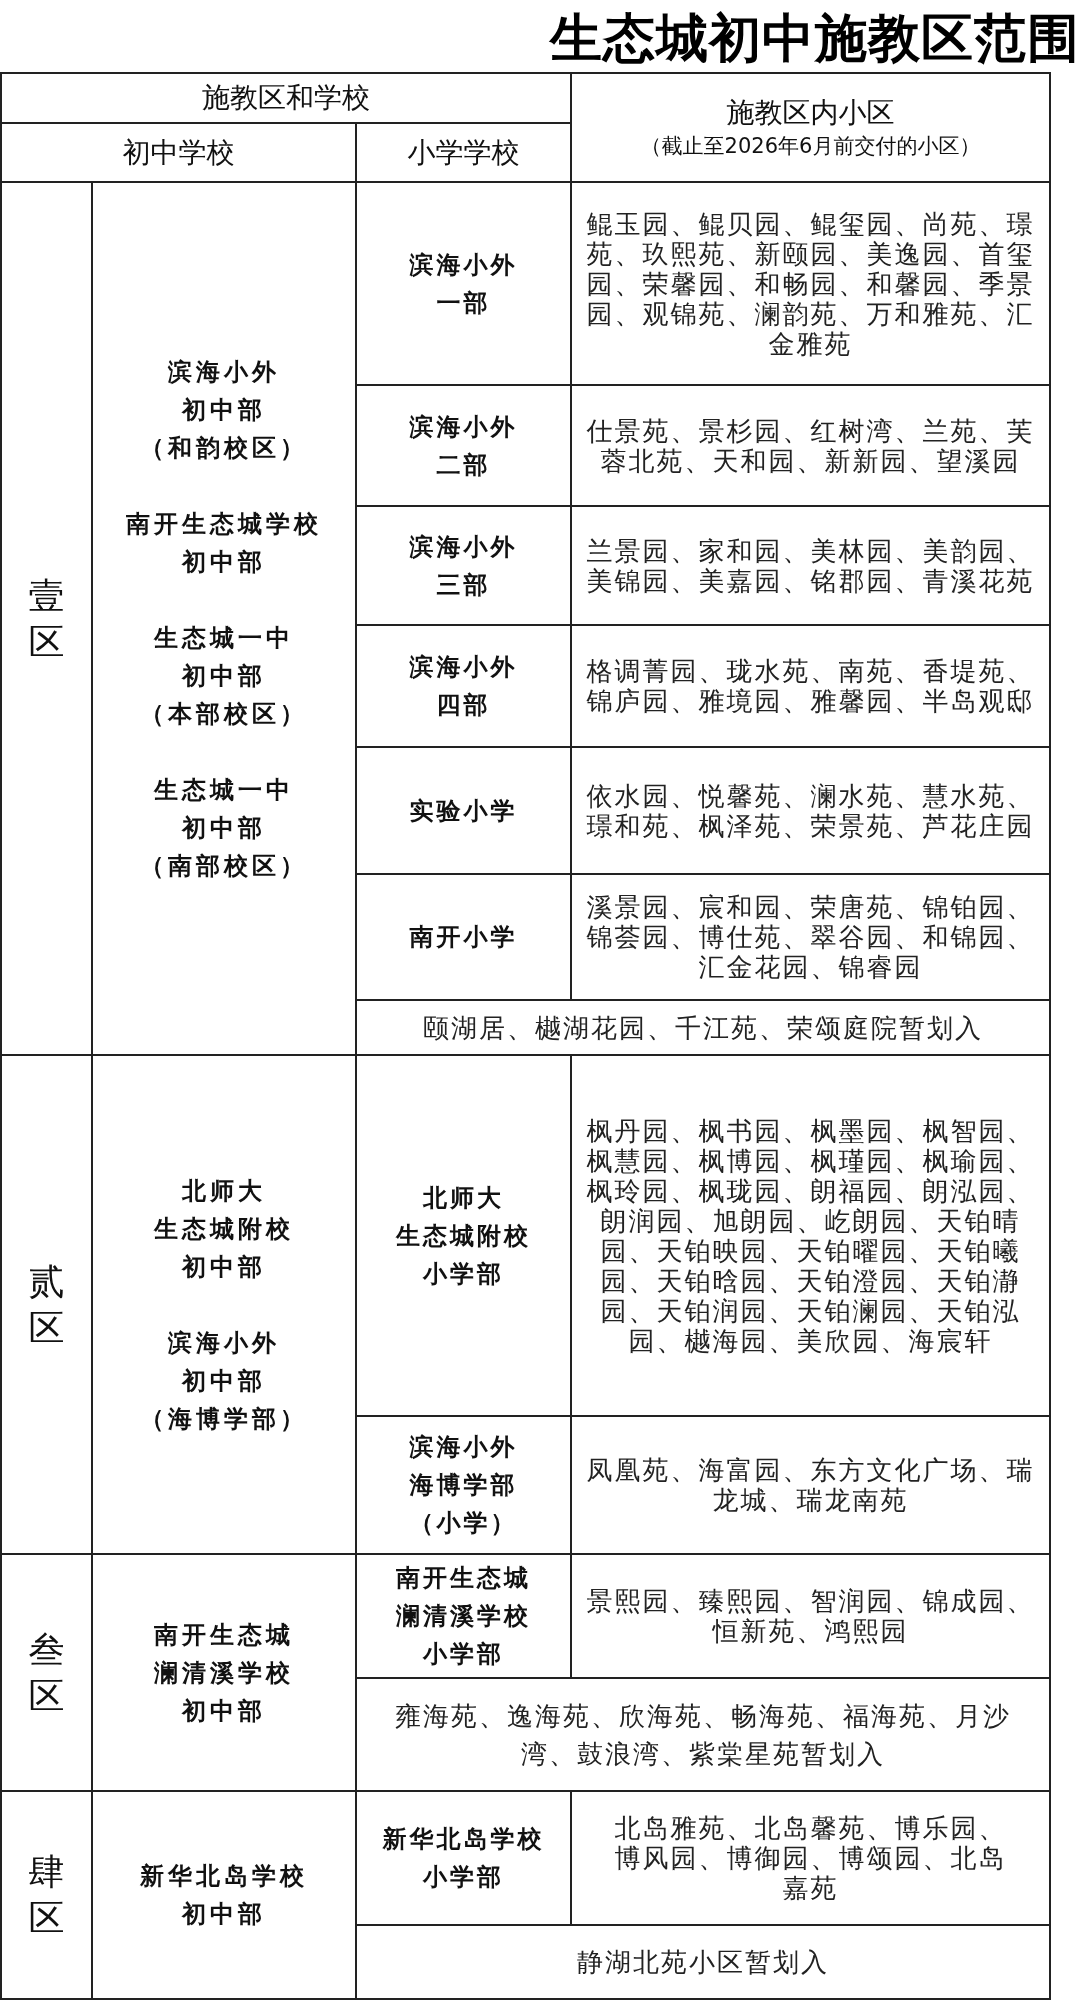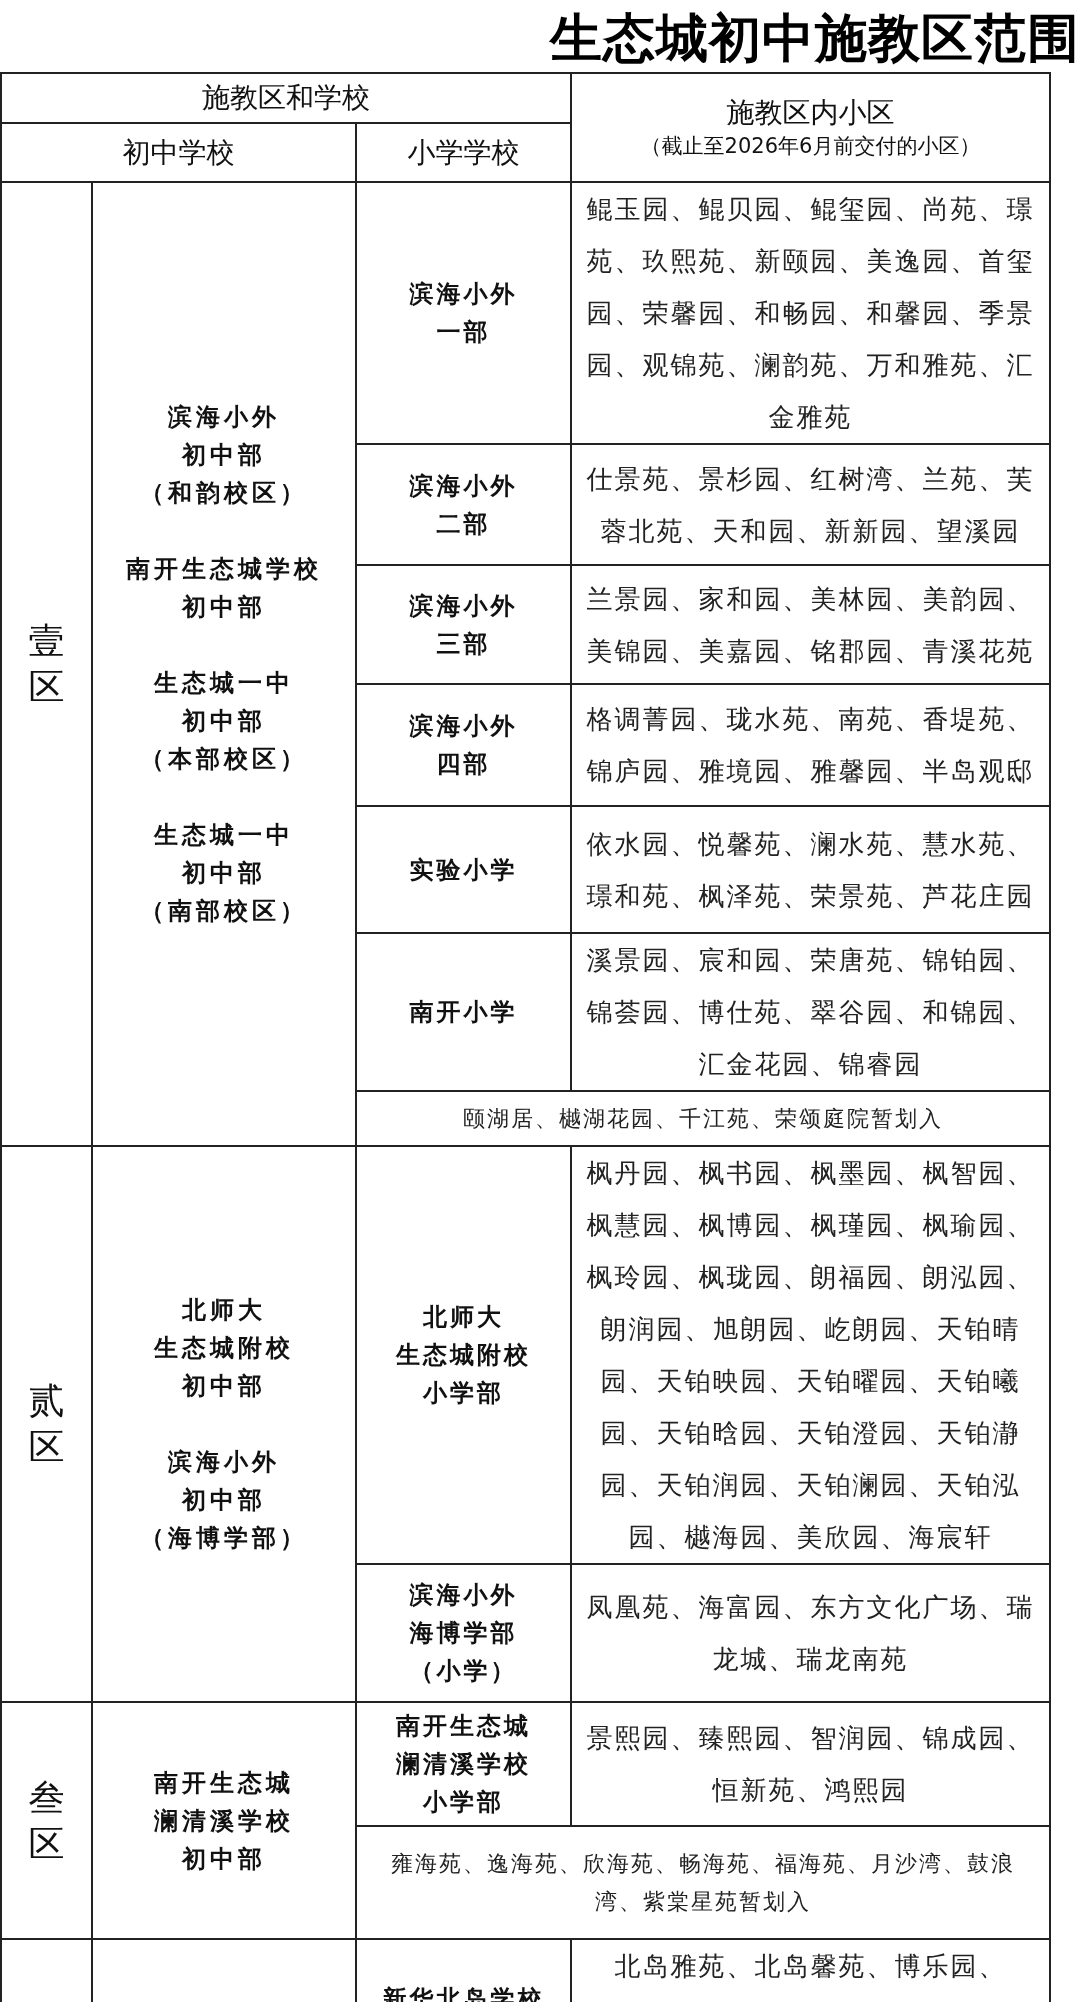--- a/index.html
+++ b/index.html
@@ -9,22 +9,22 @@
   table.grid { position:absolute; left:0; top:72px; width:1049px; border-collapse:collapse; table-layout:fixed; }
   table.grid td { border:2px solid #222; padding:0 10px; text-align:center; vertical-align:middle; overflow:hidden; }
   .hdr { font-family:"DejaVu Sans","Liberation Sans",sans-serif; font-size:28px; color:#111; line-height:36px; }
   .hdr-sub { display:block; font-size:21px; line-height:30px; }
   .zone { font-family:"DejaVu Sans","Liberation Sans",sans-serif; font-size:36px; line-height:46px; color:#111; padding:0 !important; }
   .zone span { display:block; }
   .school { font-family:"DejaVu Sans","Liberation Sans",sans-serif; font-weight:bold; font-size:24px; line-height:38px; letter-spacing:4px; color:#111; }
   .school .blk { display:block; }
   .school .gap { display:block; height:38px; }
   .primary { font-family:"DejaVu Sans","Liberation Sans",sans-serif; font-weight:bold; font-size:24px; line-height:38px; letter-spacing:3px; color:#111; }
-  .comm { font-family:"DejaVu Serif","Liberation Serif",serif; font-size:26px; line-height:52px; letter-spacing:2px; color:#222; padding:0 12px !important; }
-  .note { font-family:"DejaVu Serif","Liberation Serif",serif; font-size:22px; line-height:38px; letter-spacing:2px; color:#222; }
+  .comm { font-family:"DejaVu Serif","Liberation Serif",serif; font-size:26px; line-height:30px; letter-spacing:2px; color:#222; padding:0 12px !important; }
+  .note { font-family:"DejaVu Serif","Liberation Serif",serif; font-size:26px; line-height:38px; letter-spacing:2px; color:#222; }
 </style>
 </head>
 <body>
 
 <div class="title">生态城初中施教区范围</div>
 
 <table class="grid">
   <colgroup>
     <col style="width:91px">
       <col style="width:264px">

